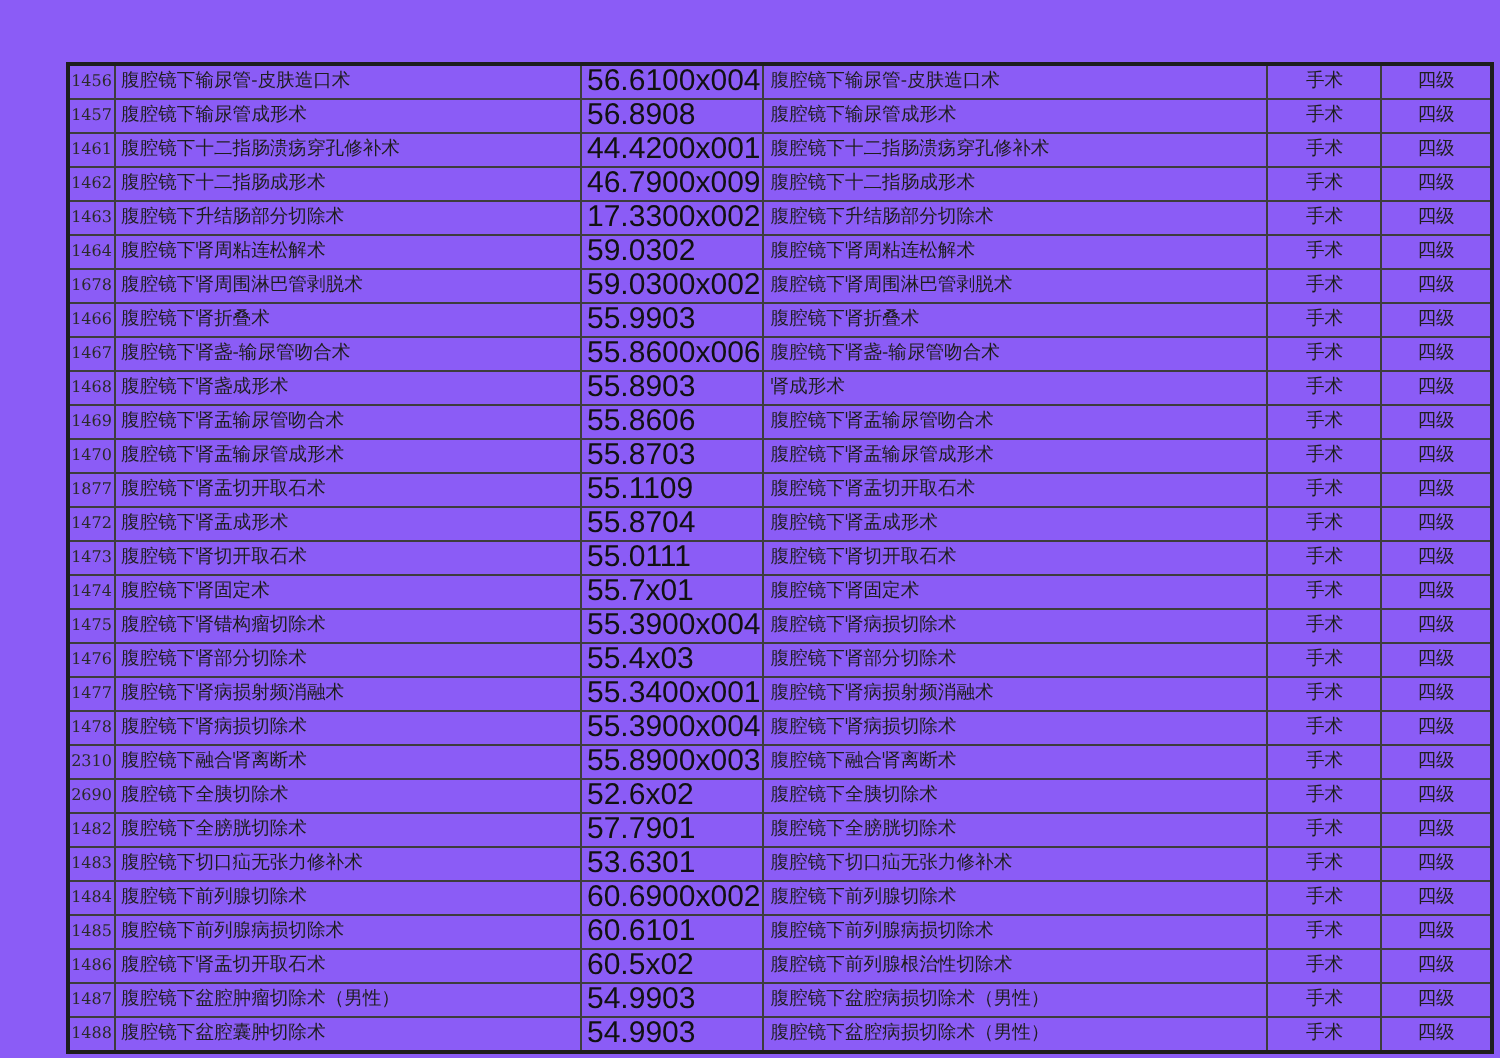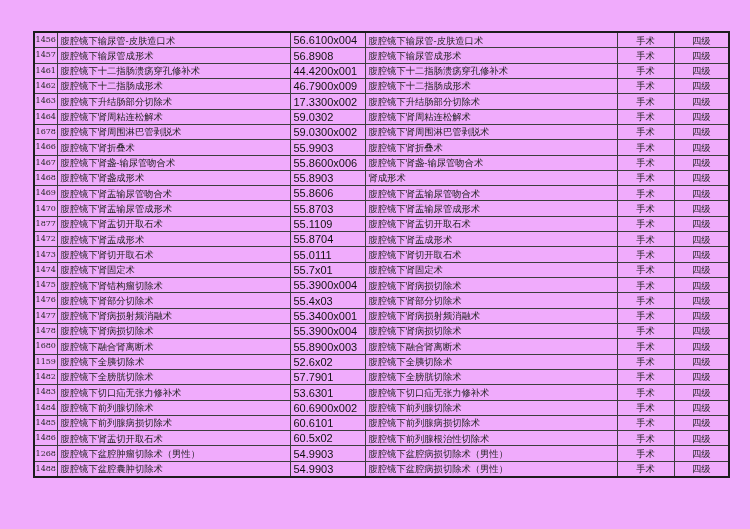--- a/index.html
+++ b/index.html
@@ -10,21 +10,21 @@
   body {
     width: 750px;
     height: 529px;
     overflow: hidden;
     font-family: "DejaVu Serif", serif;
   }
   .page {
     position: relative;
     width: 750px;
     height: 529px;
-    background: #f0abfc;
+    background: #8b5cf6;
   }
   .proc-table {
     position: absolute;
     left: 33px;
     top: 31px;
     border-collapse: collapse;
     table-layout: fixed;
     border: 2px solid #1d1d1d;
   }
   .proc-table td {
@@ -40,21 +40,21 @@
     vertical-align: middle;
   }
   .proc-table td.c-no {
     text-align: center;
     padding: 0;
     font-size: 8px;
     color: #2a2a2a;
   }
   .proc-table td.c-code {
     font-family: "Liberation Sans", sans-serif;
-    font-size: 11px;
+    font-size: 15px;
     vertical-align: bottom;
     padding-bottom: 1px;
     color: #111111;
   }
   .proc-table td.c-cat,
   .proc-table td.c-lvl {
     text-align: center;
     padding: 0;
   }
 </style>
@@ -226,29 +226,29 @@
         </tr>
         <tr>
           <td class="c-no">1478</td>
           <td class="c-name">腹腔镜下肾病损切除术</td>
           <td class="c-code">55.3900x004</td>
           <td class="c-std">腹腔镜下肾病损切除术</td>
           <td class="c-cat">手术</td>
           <td class="c-lvl">四级</td>
         </tr>
         <tr>
-          <td class="c-no">1680</td>
+          <td class="c-no">2310</td>
           <td class="c-name">腹腔镜下融合肾离断术</td>
           <td class="c-code">55.8900x003</td>
           <td class="c-std">腹腔镜下融合肾离断术</td>
           <td class="c-cat">手术</td>
           <td class="c-lvl">四级</td>
         </tr>
         <tr>
-          <td class="c-no">1159</td>
+          <td class="c-no">2690</td>
           <td class="c-name">腹腔镜下全胰切除术</td>
           <td class="c-code">52.6x02</td>
           <td class="c-std">腹腔镜下全胰切除术</td>
           <td class="c-cat">手术</td>
           <td class="c-lvl">四级</td>
         </tr>
         <tr>
           <td class="c-no">1482</td>
           <td class="c-name">腹腔镜下全膀胱切除术</td>
           <td class="c-code">57.7901</td>
@@ -282,21 +282,21 @@
         </tr>
         <tr>
           <td class="c-no">1486</td>
           <td class="c-name">腹腔镜下肾盂切开取石术</td>
           <td class="c-code">60.5x02</td>
           <td class="c-std">腹腔镜下前列腺根治性切除术</td>
           <td class="c-cat">手术</td>
           <td class="c-lvl">四级</td>
         </tr>
         <tr>
-          <td class="c-no">1268</td>
+          <td class="c-no">1487</td>
           <td class="c-name">腹腔镜下盆腔肿瘤切除术（男性）</td>
           <td class="c-code">54.9903</td>
           <td class="c-std">腹腔镜下盆腔病损切除术（男性）</td>
           <td class="c-cat">手术</td>
           <td class="c-lvl">四级</td>
         </tr>
         <tr>
           <td class="c-no">1488</td>
           <td class="c-name">腹腔镜下盆腔囊肿切除术</td>
           <td class="c-code">54.9903</td>

